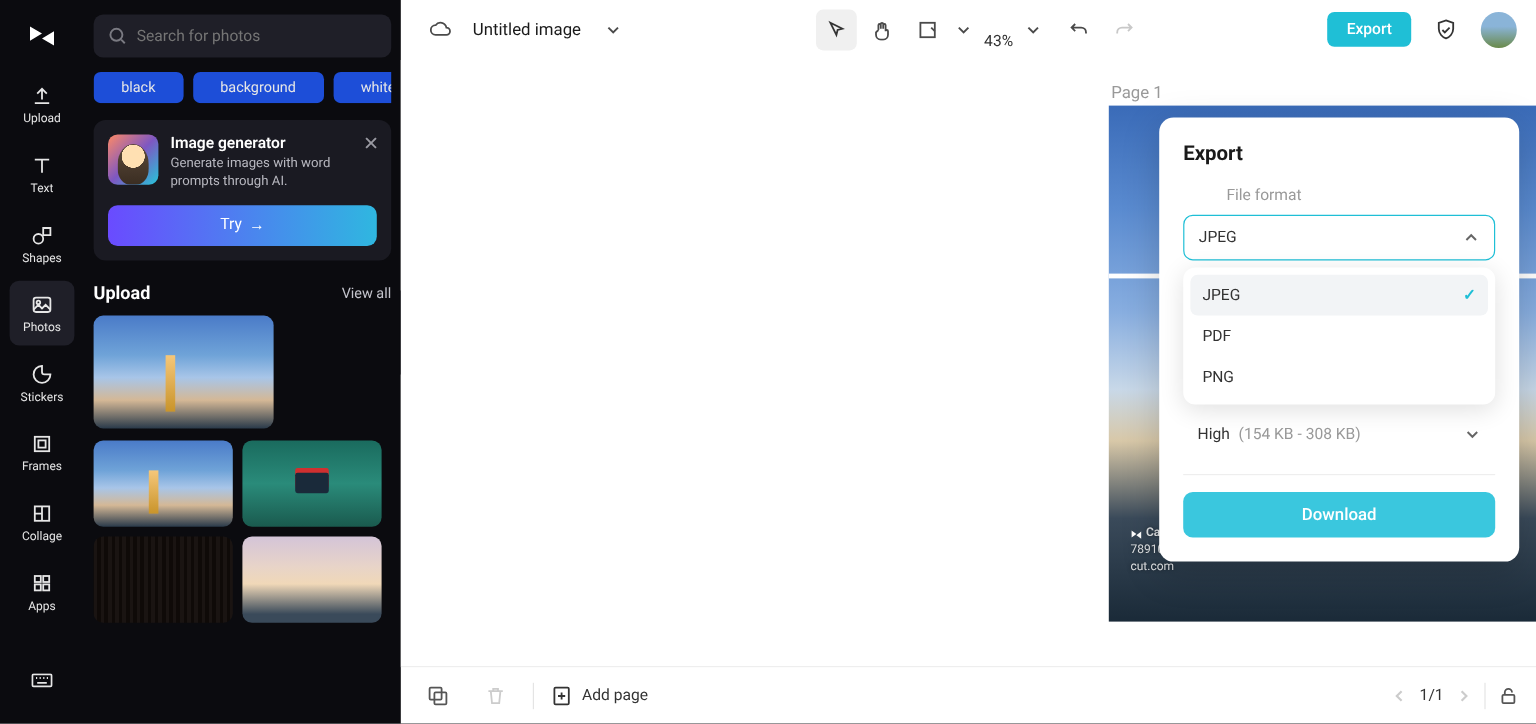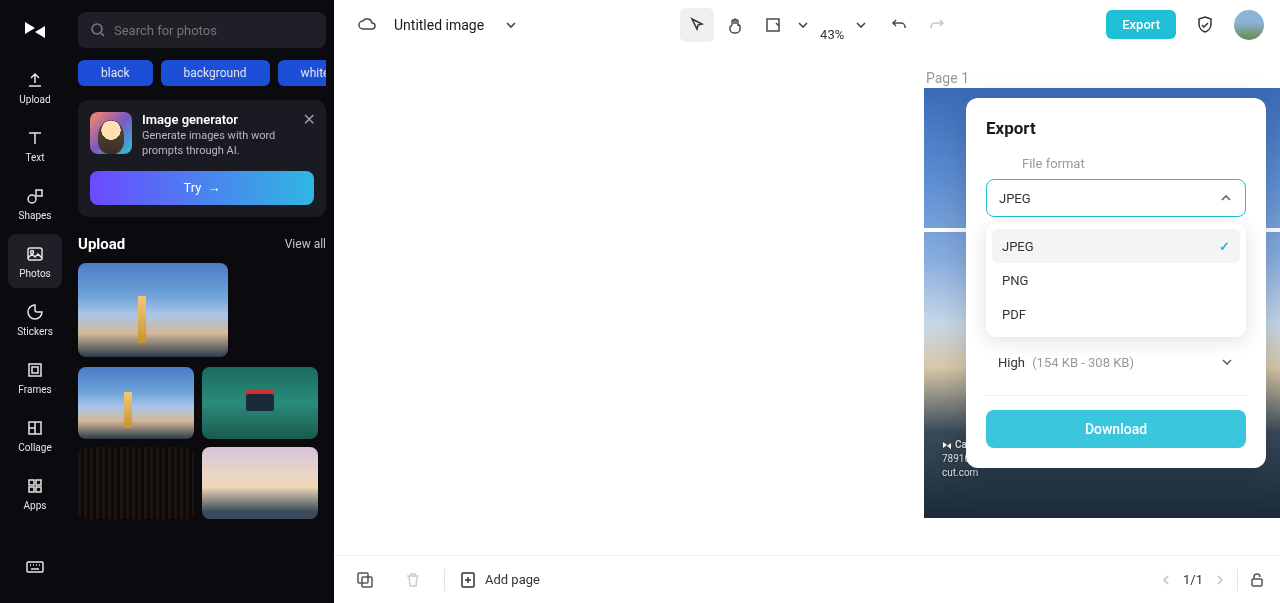--- a/index.html
+++ b/index.html
@@ -303,24 +303,24 @@
               <path d="M3 9l4-4 4 4"></path>
             </svg>
           </span>
       </div>
       <div class="dropdown">
         <div class="dd-item selected">
           <span>JPEG</span>
           <span class="check-mark">✓</span>
         </div>
         <div class="dd-item">
+          <span>PDF</span>
+        </div>
+        <div class="dd-item">
           <span>PNG</span>
-        </div>
-        <div class="dd-item">
-          <span>PDF</span>
         </div>
       </div>
       <div class="quality-row">
         <span>
           <span class="quality-label">High</span>
           <span class="quality-size">(154 KB - 308 KB)</span>
         </span>
         <span>
             <svg width="14" height="14" viewBox="0 0 14 14" fill="none" stroke="#666" stroke-width="1.6">
               <path d="M3 5l4 4 4-4"></path>

